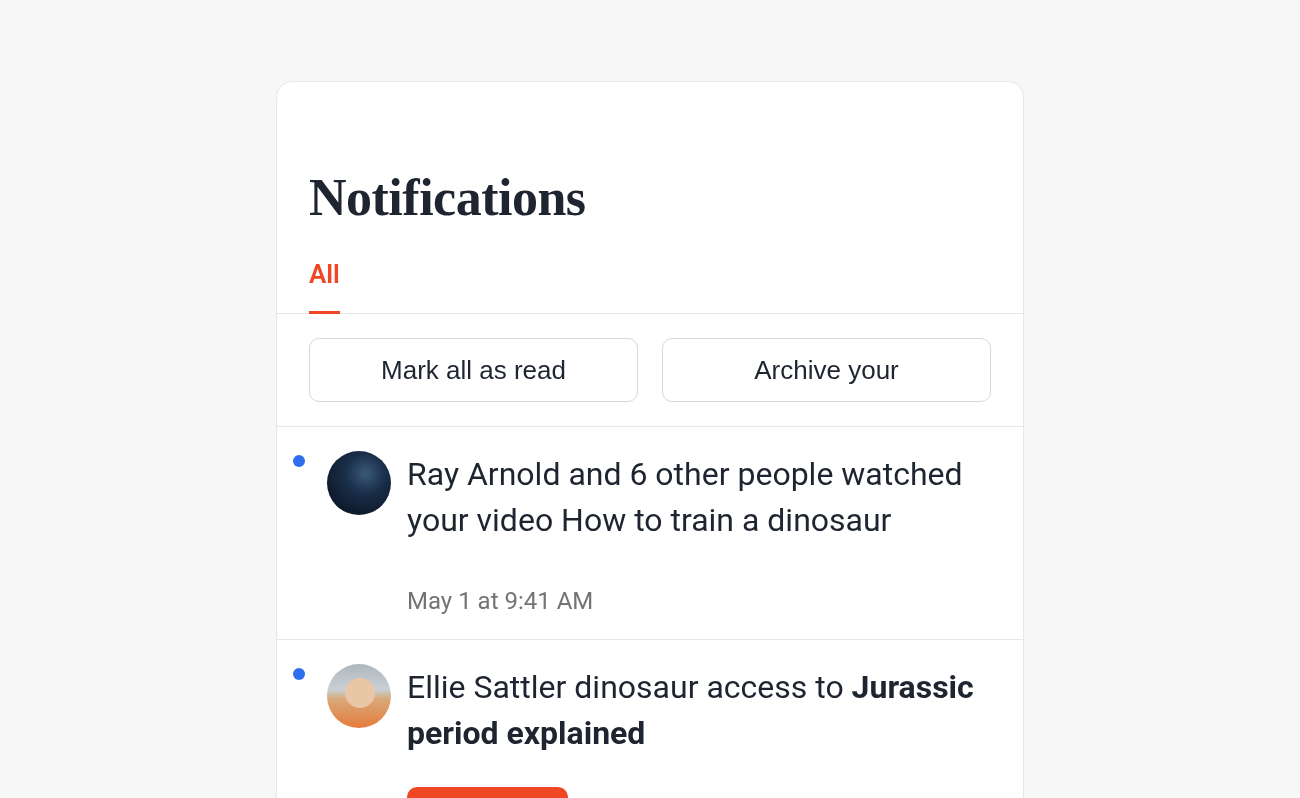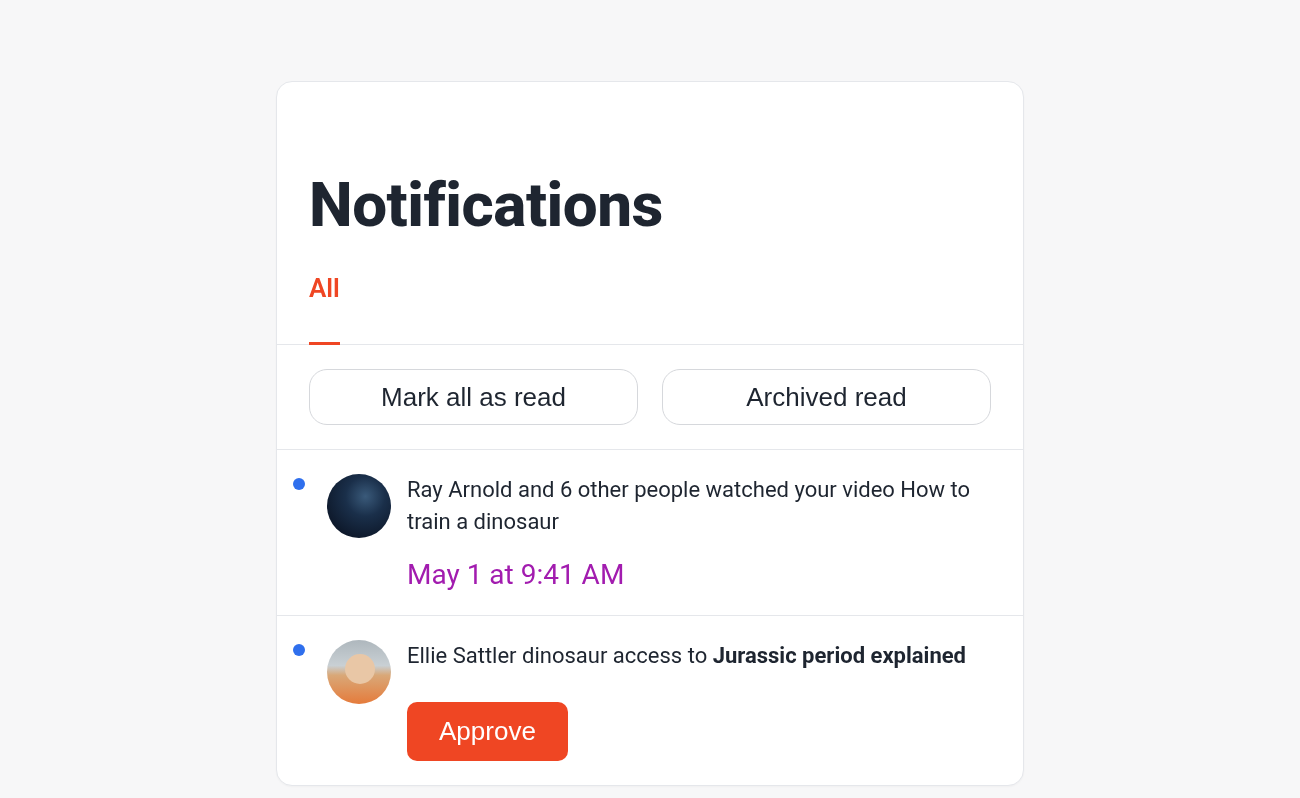--- a/index.html
+++ b/index.html
@@ -14,41 +14,42 @@
     position: absolute;
     left: 276px;
     top: 81px;
     width: 748px;
     background: #fff;
     border: 1px solid #e5e7eb;
     border-radius: 16px;
     box-shadow: 0 1px 2px rgba(0,0,0,0.03);
   }
   .title {
-    font-size: 62px;
+    font-size: 52px;
     font-weight: 800;
     color: #1e2530;
     letter-spacing: -0.5px;
     padding: 86px 32px 0 32px;
+    font-family: Liberation Serif, serif;
   }
   .tabs {
     display: flex;
     align-items: center;
     gap: 42px;
     padding: 32px 32px 0 32px;
     border-bottom: 1px solid #e5e7eb;
   }
   .tab {
     display: flex;
     align-items: center;
     gap: 10px;
     font-size: 26px;
     font-weight: 600;
     color: #4b5563;
-    padding-bottom: 39px;
+    padding-bottom: 22px;
     cursor: pointer;
     border-bottom: 3px solid transparent;
     margin-bottom: -1px;
   }
   .tab.active {
     color: #ef4623;
     border-bottom-color: #ef4623;
   }
   .badge {
     background: #eceef0;
@@ -64,24 +65,24 @@
     padding: 0 8px;
   }
   .actions {
     display: flex;
     gap: 24px;
     padding: 24px 32px;
     border-bottom: 1px solid #e5e7eb;
   }
   .btn {
     flex: 1;
-    height: 56px;
+    height: 64px;
     border: 1px solid #d6d8dc;
     background: #fff;
-    border-radius: 18px;
+    border-radius: 10px;
     font-size: 26px;
     font-weight: 500;
     color: #1e2530;
     cursor: pointer;
   }
   .item {
     display: flex;
     padding: 24px 32px 24px 16px;
     border-bottom: 1px solid #e5e7eb;
     gap: 16px;
@@ -117,29 +118,29 @@
     position:absolute;
     left:18px; top:14px;
     width:30px; height:30px;
     background:#e9c7a6;
     border-radius:50%;
   }
   .body {
     flex: 1;
   }
   .msg {
-    font-size: 22px;
+    font-size: 32px;
     line-height: 1.45;
     color: #1e2530;
   }
   .msg .b { font-weight: 700; }
   .time {
-    margin-top: 20px;
-    font-size: 28px;
-    color: #a21caf;
+    margin-top: 43px;
+    font-size: 24px;
+    color: #737373;
   }
   .approve {
     margin-top: 30px;
     display: inline-block;
     background: #ef4623;
     color: #fff;
     font-size: 26px;
     font-weight: 500;
     padding: 14px 32px;
     border-radius: 10px;
@@ -155,21 +156,21 @@
   <h1 class="title">Notifications</h1>
 
   <div class="tabs">
     <div class="tab active">
       <span>All</span>
     </div>
   </div>
 
   <div class="actions">
     <button class="btn">Mark all as read</button>
-    <button class="btn">Archived read</button>
+    <button class="btn">Archive your</button>
   </div>
 
   <div class="item">
     <div class="dot-col">
       <div class="unread-dot"></div>
     </div>
     <div class="avatar av1"></div>
     <div class="body">
       <div class="msg">Ray Arnold and 6 other people watched your video How to train a dinosaur</div>
       <div class="time">May 1 at 9:41 AM</div>

